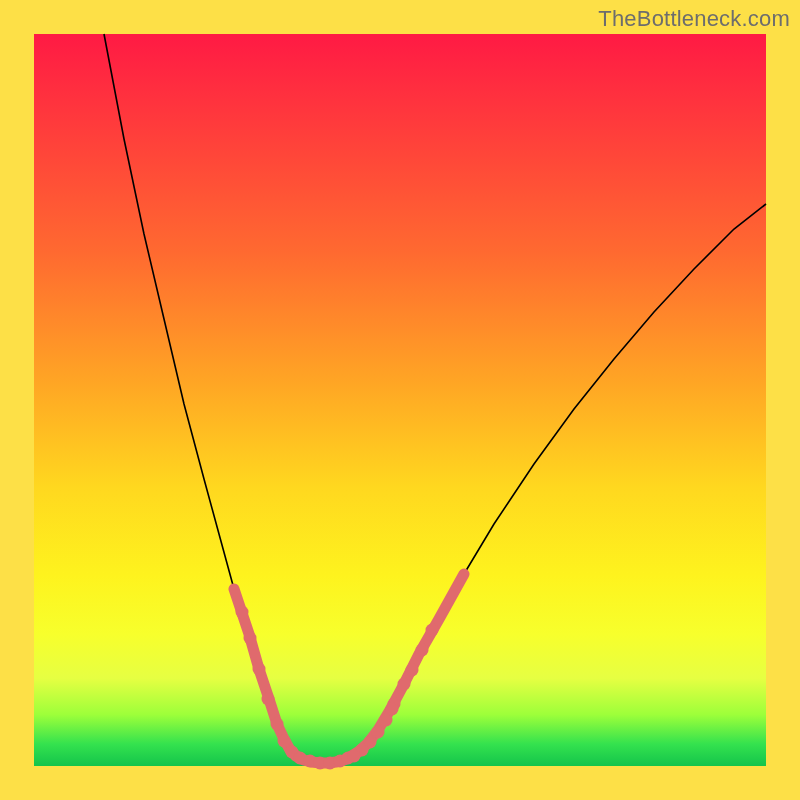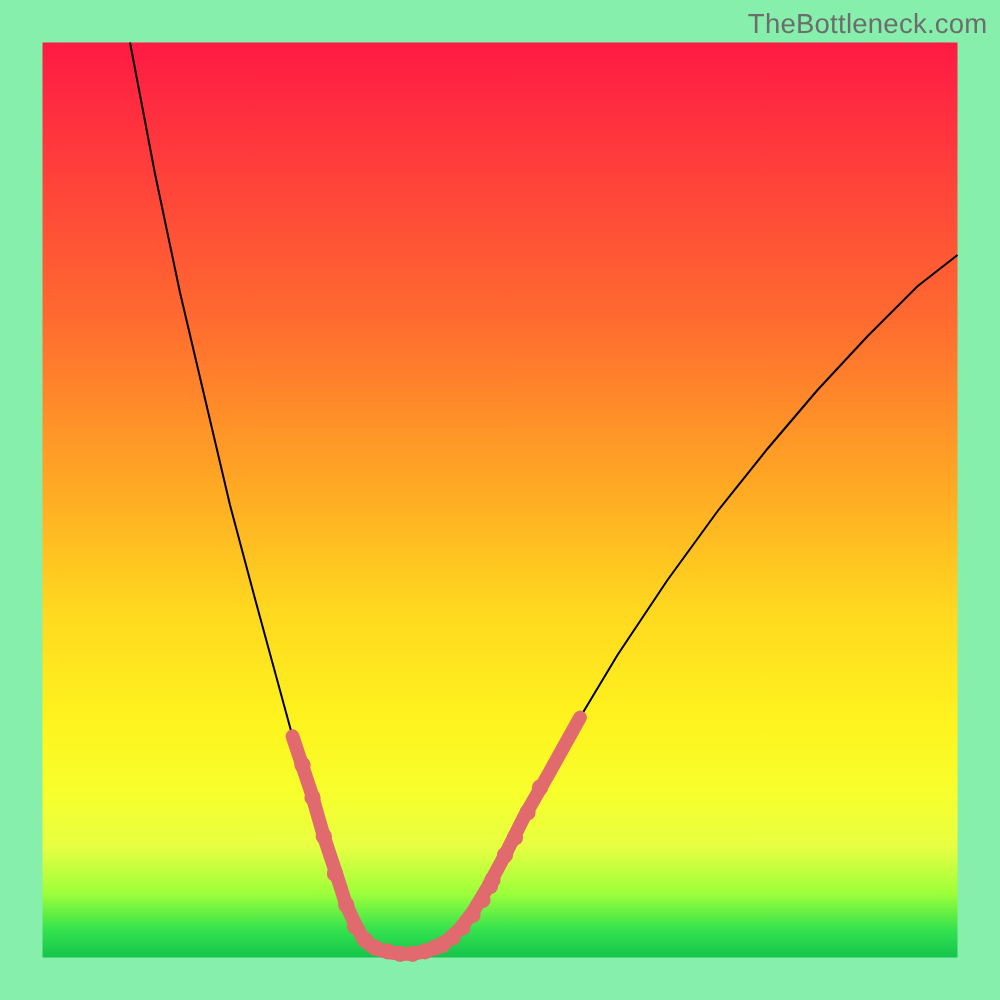--- a/index.html
+++ b/index.html
@@ -10,21 +10,21 @@
     overflow: hidden;
     background: #000;
     font-family: Arial, Helvetica, sans-serif;
   }
   .frame {
     position: absolute;
     left: 0;
     top: 0;
     width: 800px;
     height: 800px;
-    background: #86efac;
+    background: #fde047;
     text-align: right;
   }
   .plot-area {
     position: absolute;
     left: 34px;
     top: 34px;
     width: 732px;
     height: 732px;
     
     background: linear-gradient(

